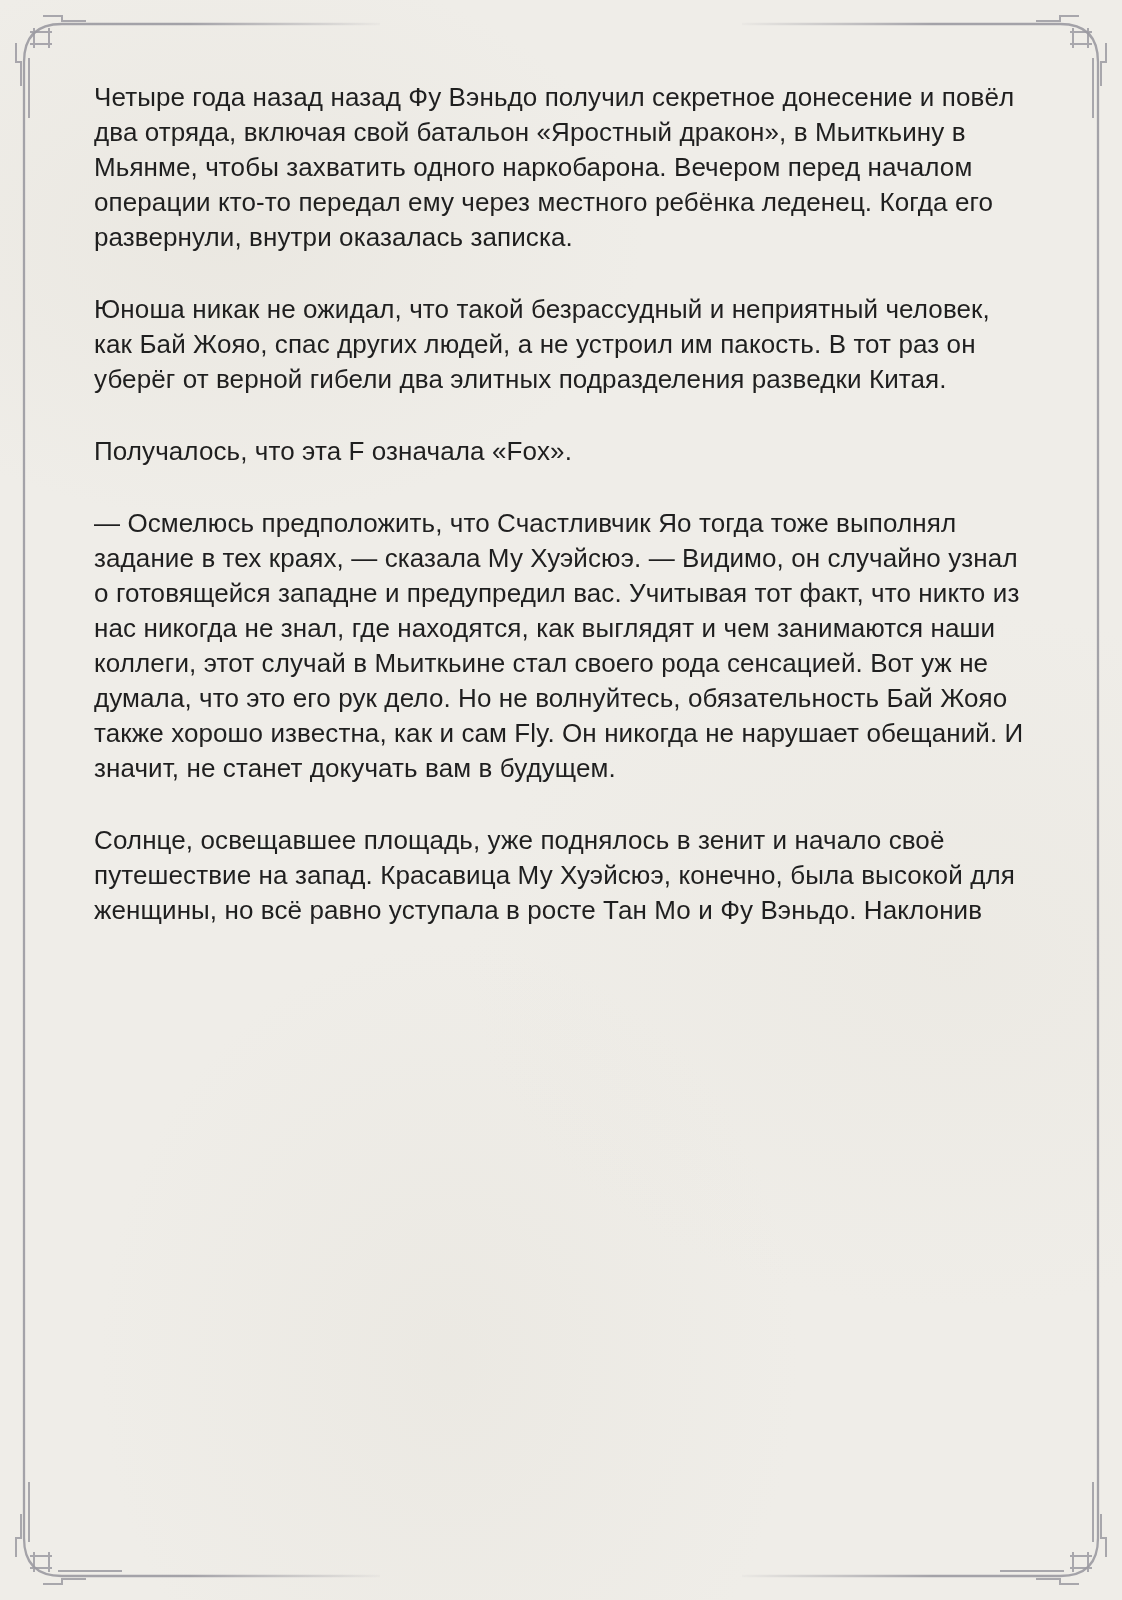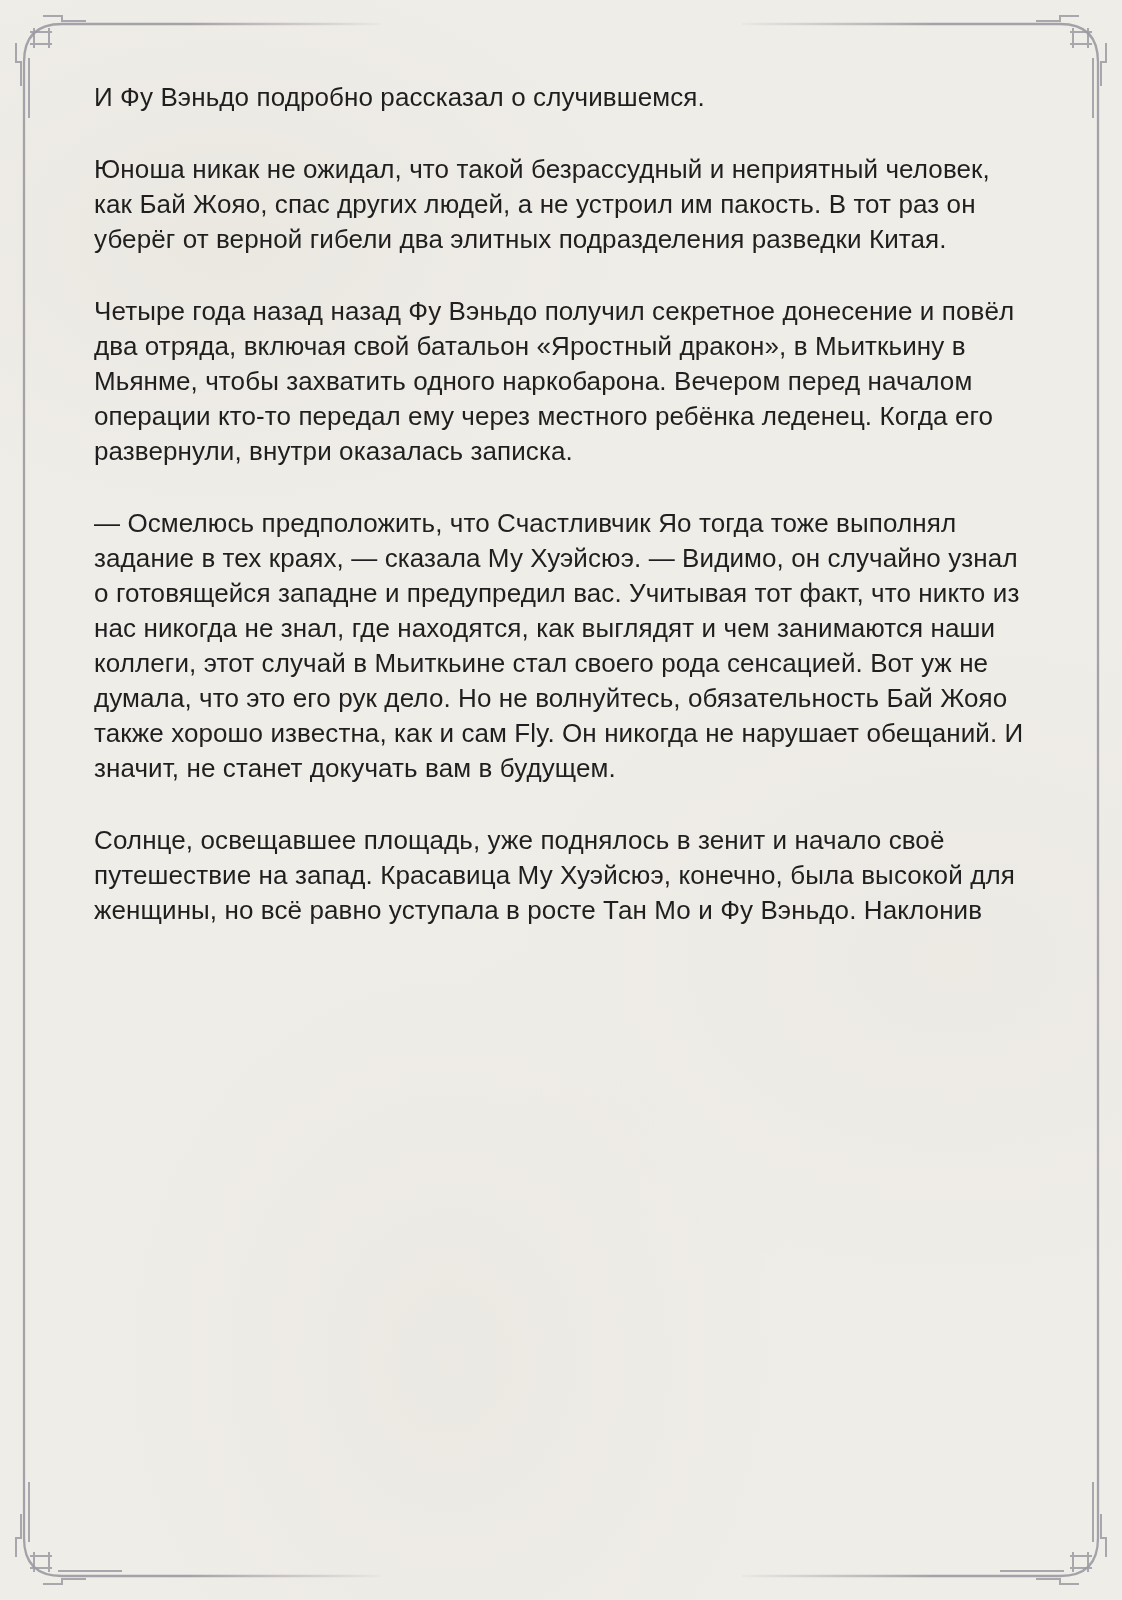--- a/index.html
+++ b/index.html
@@ -83,18 +83,18 @@
 
   <path d="M 742,24 H 1060 Q 1098,24 1098,62 V 1538 Q 1098,1576 1060,1576 H 742" fill="none" stroke="url(#fadeR)" stroke-width="2.3"></path>
 
   <use href="#cornerTop"></use>
   <use href="#cornerTop" transform="translate(1122,0) scale(-1,1)"></use>
   <use href="#cornerBottom" transform="translate(0,1600) scale(1,-1)"></use>
   <use href="#cornerBottom" transform="translate(1122,1600) scale(-1,-1)"></use>
 </svg>
 
 <div class="text-block">
-  <p>И Фу Вэньдо подробно рассказал о случившемся.</p>
+  <p>Четыре года назад назад Фу Вэньдо получил секретное донесение и повёл два отряда, включая свой батальон «Яростный дракон», в Мьиткьину в Мьянме, чтобы захватить одного наркобарона. Вечером перед началом операции кто-то передал ему через местного ребёнка леденец. Когда его развернули, внутри оказалась записка.</p>
   <p>Юноша никак не ожидал, что такой безрассудный и неприятный человек, как Бай Жояо, спас других людей, а не устроил им пакость. В тот раз он уберёг от верной гибели два элитных подразделения разведки Китая.</p>
-  <p>Четыре года назад назад Фу Вэньдо получил секретное донесение и повёл два отряда, включая свой батальон «Яростный дракон», в Мьиткьину в Мьянме, чтобы захватить одного наркобарона. Вечером перед началом операции кто-то передал ему через местного ребёнка леденец. Когда его развернули, внутри оказалась записка.</p>
+  <p>Получалось, что эта F означала «Fox».</p>
   <p>— Осмелюсь предположить, что Счастливчик Яо тогда тоже выполнял задание в тех краях, — сказала Му Хуэйсюэ. — Видимо, он случайно узнал о готовящейся западне и предупредил вас. Учитывая тот факт, что никто из нас никогда не знал, где находятся, как выглядят и чем занимаются наши коллеги, этот случай в Мьиткьине стал своего рода сенсацией. Вот уж не думала, что это его рук дело. Но не волнуйтесь, обязательность Бай Жояо также хорошо известна, как и сам Fly. Он никогда не нарушает обещаний. И значит, не станет докучать вам в будущем.</p>
   <p>Солнце, освещавшее площадь, уже поднялось в зенит и начало своё путешествие на запад. Красавица Му Хуэйсюэ, конечно, была высокой для женщины, но всё равно уступала в росте Тан Мо и Фу Вэньдо. Наклонив</p>
 </div>
 
 </body></html>

